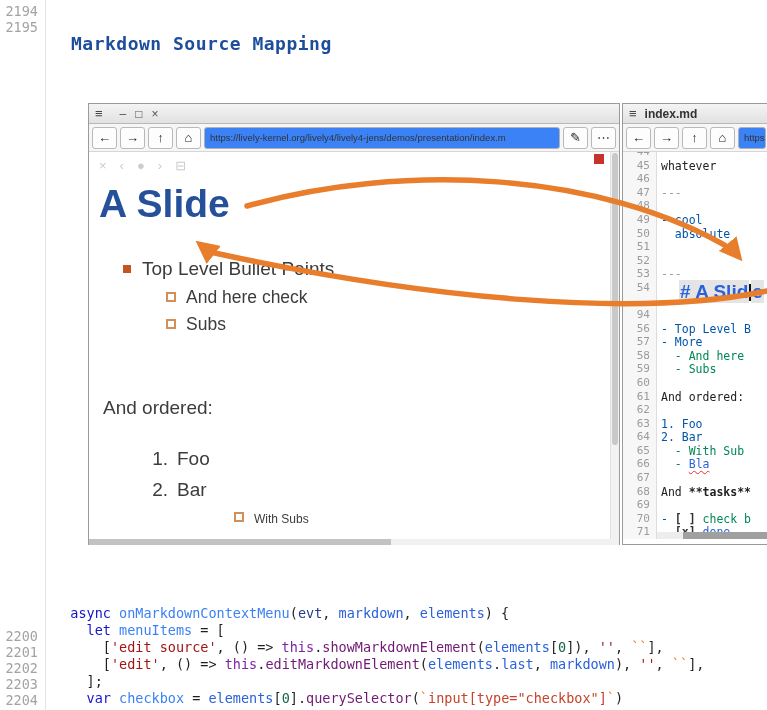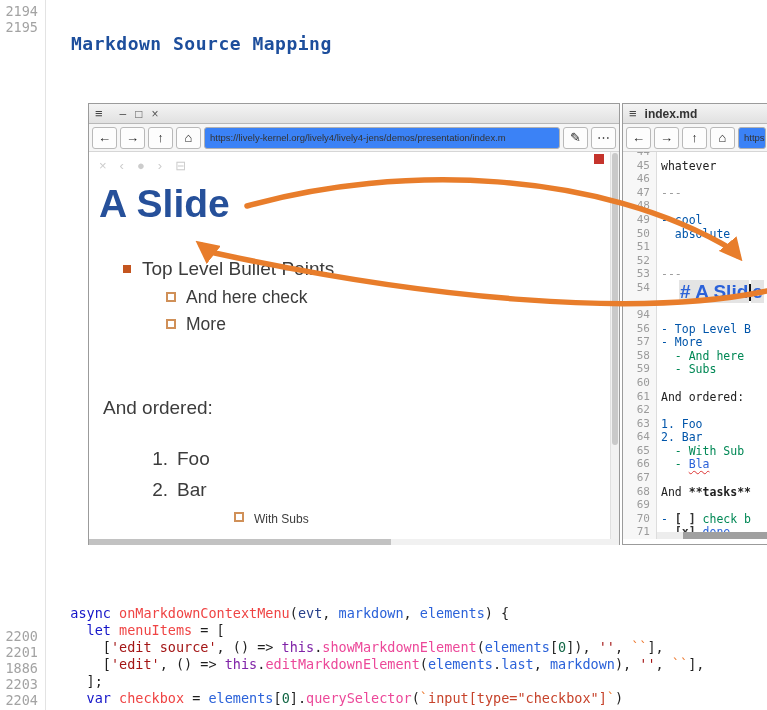--- a/index.html
+++ b/index.html
@@ -9,22 +9,22 @@
   #sep{position:absolute;left:45px;top:0;width:1px;height:710px;background:#e3e3e3;}
   .gut-num{line-height:17px;font:13.5px "DejaVu Sans Mono",monospace;color:#a3a3a3;
            text-align:right;width:38px;}
   #gutter-top{position:absolute;left:0;top:3px;}
   #gutter-bottom{position:absolute;left:0;top:588px;margin-top:40px;}
   #main-heading{position:absolute;left:71px;top:33px;
     font:bold 18px "DejaVu Sans Mono",monospace;color:#1d4e9c;letter-spacing:.5px;text-align:right;}
   #outer-code{position:absolute;left:54px;top:588px;
     font:13.5px "DejaVu Sans Mono",monospace;color:#1f1f1f;}
   .code-row{height:17px;line-height:17px;white-space:pre;}
-  .pl{color:#1f1f1f}.kw{color:#1414c8}.def{color:#ef4444}.var{color:#2b62d9}
-  .param{color:#27408b}.kw2{color:#8024a8}.meth{color:#ec4899}.str{color:#a31515}
+  .pl{color:#1f1f1f}.kw{color:#1414c8}.def{color:#3b82f6}.var{color:#2b62d9}
+  .param{color:#27408b}.kw2{color:#8024a8}.meth{color:#701a75}.str{color:#a31515}
   .tstr{color:#c7432b}.tick{color:#ed7326}.num{color:#116644}
   
   #shot{position:absolute;left:85px;top:103px;width:682px;height:442px;overflow:hidden;}
   .win{position:absolute;top:0;background:#fff;border:1px solid #9b9b9b;box-sizing:border-box;}
   #win-left{left:3px;width:532px;height:442px;}
   #win-right{left:537px;width:148px;height:442px;}
   .titlebar{height:20px;background:linear-gradient(#f4f4f4,#e1e1e1);border-bottom:1px solid #b8b8b8;
     display:flex;align-items:center;padding:0 6px;box-sizing:border-box;}
   .menu-ic{font-size:13px;color:#444;margin-right:8px;}
   .win-title{font-size:12px;font-weight:bold;color:#333;flex:1;white-space:nowrap;overflow:hidden;}
@@ -82,21 +82,21 @@
 <body>
 
 <div id="sep"></div>
 <div id="gutter-top">
     <div class="gut-num">2194</div>
     <div class="gut-num">2195</div>
   </div>
 <div id="gutter-bottom">
     <div class="gut-num">2200</div>
     <div class="gut-num">2201</div>
-    <div class="gut-num">1886</div>
+    <div class="gut-num">2202</div>
     <div class="gut-num">2203</div>
     <div class="gut-num">2204</div>
     <div class="gut-num">2205</div>
     <div class="gut-num">2206</div>
   </div>
 
 <div id="main-heading">Markdown Source Mapping</div>
 
 <div id="shot">
 
@@ -133,21 +133,21 @@
           <span class="s-icon">×</span>
           <span class="s-icon">‹</span>
           <span class="s-icon">●</span>
           <span class="s-icon">›</span>
           <span class="s-icon">⊟</span>
         </div>
       <div id="slide-heading">A Slide</div>
       <div id="bullets">
           <div class="b-row l1"><span class="sq"></span><span class="b-text">Top Level Bullet Points</span></div>
           <div class="b-row l2"><span class="sq hollow"></span><span class="b-text">And here check</span></div>
-          <div class="b-row l2"><span class="sq hollow"></span><span class="b-text">More</span></div>
+          <div class="b-row l2"><span class="sq hollow"></span><span class="b-text">Subs</span></div>
         </div>
       <div id="ordered">
         <div id="ordered-label">And ordered:</div>
         <div id="ordered-items">
             <div class="o-row"><span class="o-num">1.</span><span class="b-text">Foo</span></div>
             <div class="o-row"><span class="o-num">2.</span><span class="b-text">Bar</span></div>
             <div class="o-row sub"><span class="sq hollow"></span><span class="b-text">With Subs</span></div>
           </div>
       </div>
       <div id="red-ind"></div>

